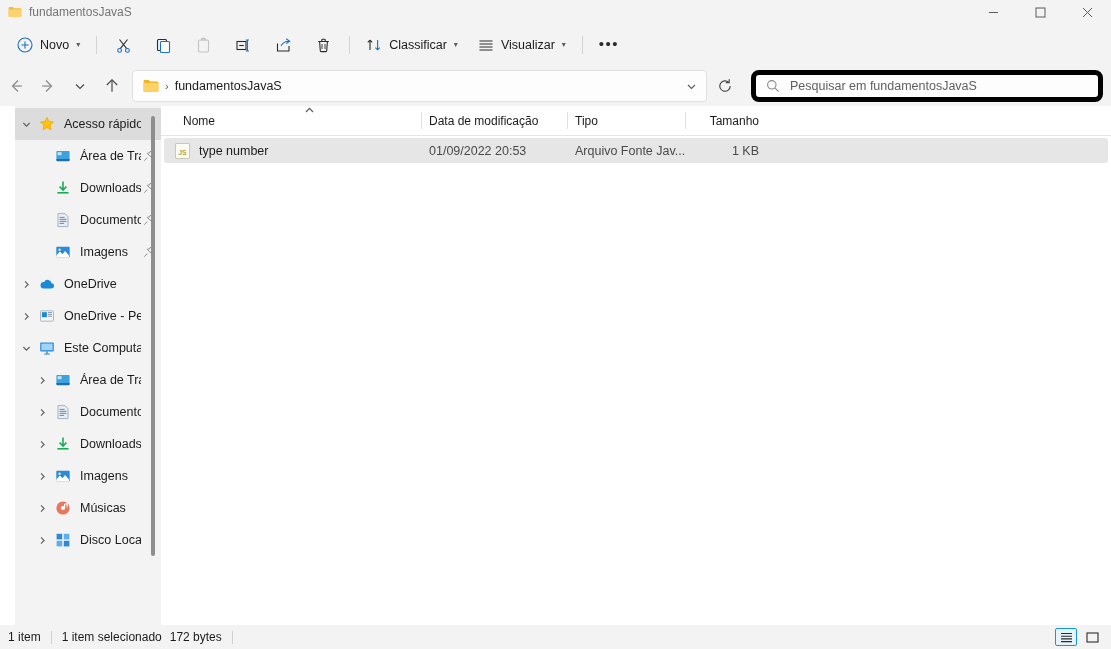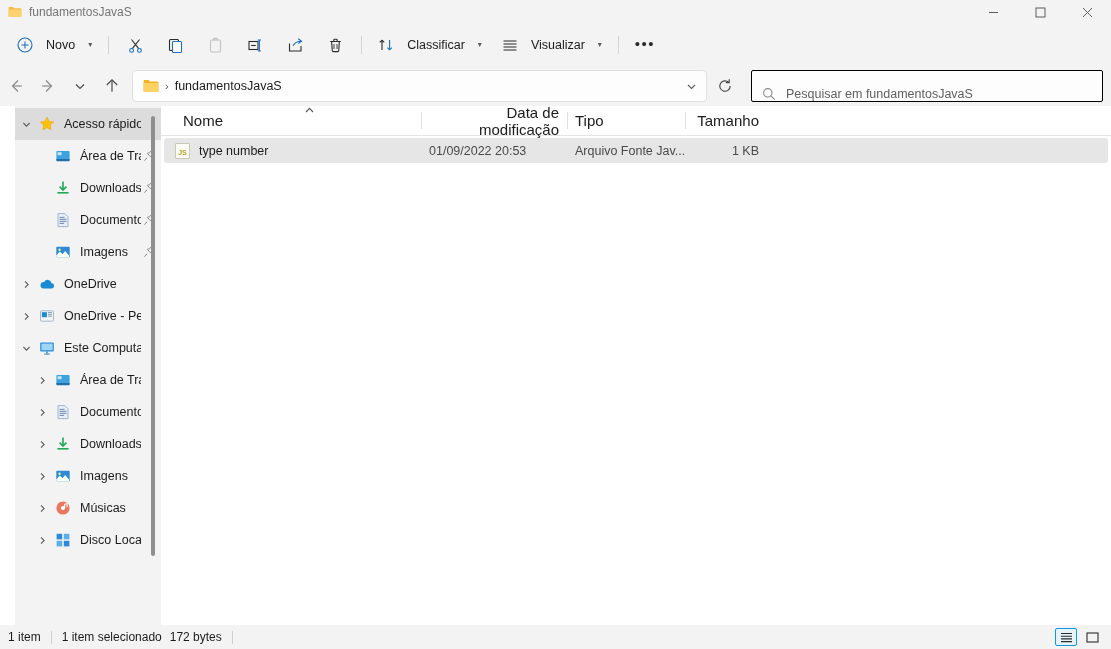--- a/index.html
+++ b/index.html
@@ -30,21 +30,21 @@
     width: 47px; height: 24px; display: flex; align-items: center; justify-content: center;
     color: #5c5c5c;
   }
 
   
   .toolbar {
     height: 42px; background: #f3f3f3; display: flex; align-items: center;
     padding: 0 8px; gap: 2px; flex: 0 0 42px;
   }
   .tb-btn {
-    height: 32px; display: flex; align-items: center; gap: 13px;
+    height: 32px; display: flex; align-items: center; gap: 7px;
     padding: 0 9px; border-radius: 4px; color: #1b1b1b; font-size: 12.5px;
     white-space: nowrap;
   }
   .tb-icon-btn {
     width: 38px; height: 32px; display: flex; align-items: center; justify-content: center;
     border-radius: 4px;
   }
   .tb-sep { width: 1px; height: 18px; background: #d4d4d4; margin: 0 5px; }
   .chev { font-size: 8px; color: #5c5c5c; line-height: 1; }
   .tb-label { font-size: 12.5px; color: #1b1b1b; }
@@ -70,22 +70,22 @@
   .crumb-drop {
     width: 26px; height: 28px; display: flex; align-items: center; justify-content: center;
     border-radius: 3px; color: #5c5c5c;
   }
   .refresh-btn {
     width: 32px; height: 32px; display: flex; align-items: center; justify-content: center;
     border-radius: 4px; color: #4a4a4a; margin-left: 2px;
   }
   .searchbox {
     flex: 1; height: 32px; margin-left: 10px;
-    background: #fdfdfd; border: 1px solid #000000; border-radius: 2px;
-    display: flex; align-items: flex-end; padding: 0 10px; gap: 10px;
+    background: #fdfdfd; border: 5px solid #000000; border-radius: 8px;
+    display: flex; align-items: center; padding: 0 10px; gap: 10px;
   }
   .search-ph { font-size: 12.5px; color: #606060; }
 
   
   .body { flex: 1; display: flex; background: #ffffff; min-height: 0; position: relative; }
 
   
   .sidebar {
     width: 146px; background: #f3f3f3; position: relative;
     overflow: hidden; flex: 0 0 146px; margin-left: 15px;
@@ -116,21 +116,21 @@
   }
 
   
   .filepane { flex: 1; background: #ffffff; display: flex; flex-direction: column; min-width: 0; }
   .col-header {
     height: 30px; display: flex; align-items: flex-end;
     border-bottom: 1px solid #e5e5e5; position: relative; padding-left: 14px;
   }
   .col {
     height: 29px; display: flex; align-items: center;
-    font-size: 15px; color: #1b1b1b; position: relative; padding: 0 8px;
+    font-size: 12px; color: #1b1b1b; position: relative; padding: 0 8px;
   }
   .col + .col::before {
     content: ""; position: absolute; left: 0; top: 6px; bottom: 6px; width: 1px; background: #e0e0e0;
   }
   .col.c-name { width: 246px; }
   .col.c-date { width: 146px; text-align: right; }
   .col.c-type { width: 118px; }
   .col.c-size { width: 82px; justify-content: flex-end; }
   .sort-arrow {
     position: absolute; left: 130px; top: 1px; color: #5c5c5c; font-size: 9px; line-height: 1;

